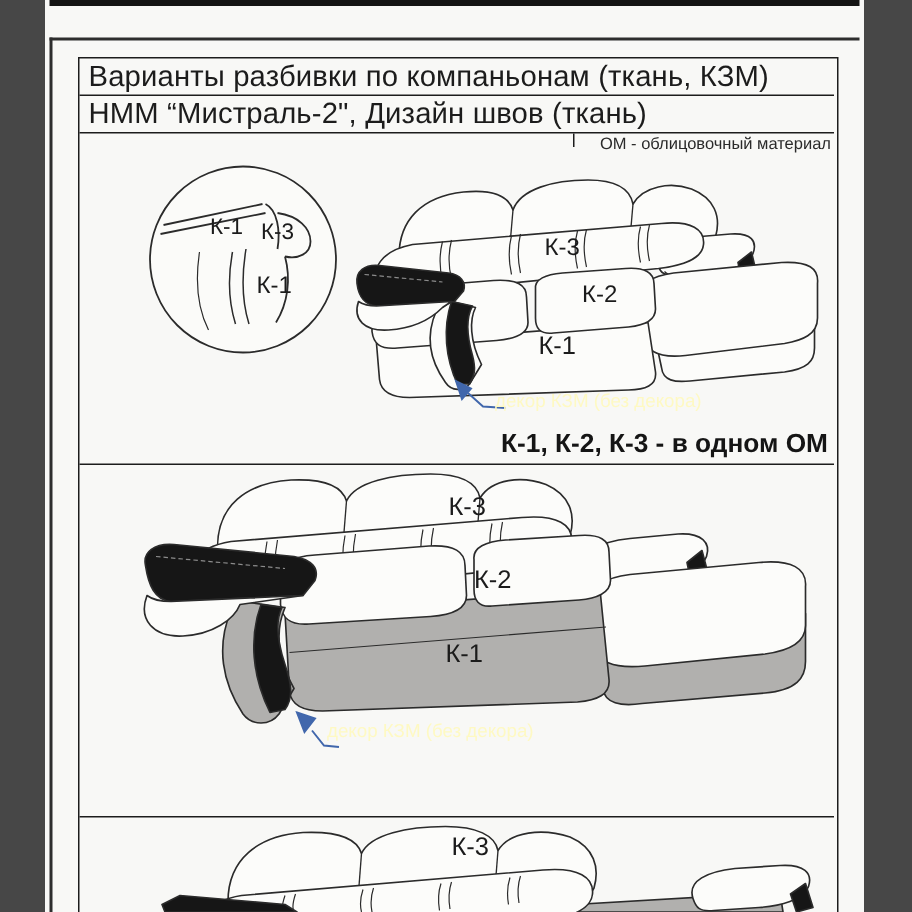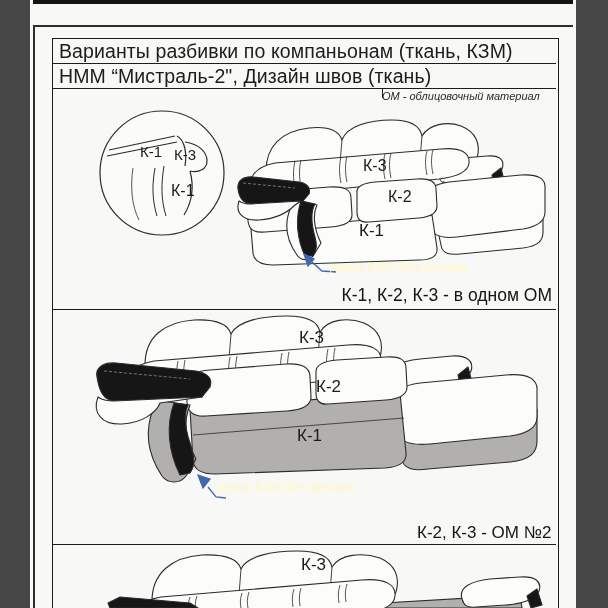--- a/index.html
+++ b/index.html
@@ -8,22 +8,22 @@
   .abs{position:absolute;}
   .sheet{left:30px;top:0;width:546px;height:608px;background:#f8f8f6;}
   .topbar{left:33px;top:0;width:540px;height:4px;background:#141414;}
   .frame-top{left:33px;top:25px;width:540px;height:0;border-top:2.5px solid #2e2e2e;}
   .frame-left{left:33px;top:25px;width:0;height:583px;border-left:2px solid #2e2e2e;}
   .tbl{left:52px;top:38px;width:505px;height:575px;border:1.6px solid #1c1c1c;background:transparent;}
   .hdiv{left:53px;width:503px;height:0;border-top:1.6px solid #1c1c1c;}
   .vtick{left:382px;top:89px;width:0;height:9px;border-left:1.3px solid #1c1c1c;}
   .hdr{left:59px;width:494px;height:24px;font-size:19.5px;letter-spacing:.1px;
        white-space:nowrap;line-height:24px;}
-  .note{left:382px;top:90px;width:172px;font-size:11px;color:#2a2a2a;font-style:italic;}
-  .cap{white-space:nowrap;font-size:17px;color:#151515;}
+  .note{left:382px;top:90px;width:172px;font-size:11px;text-align:right;color:#2a2a2a;}
+  .cap{white-space:nowrap;font-size:17px;color:#151515;font-weight:bold;}
   .klabel{white-space:nowrap;color:#1b1b1b;}
   .blue{white-space:nowrap;font-size:12.5px;color:#fef9c3;}
   svg{display:block;}
 </style>
 </head>
 <body>
 
 <div class="stage">
 
   <div class="abs sheet"></div>
@@ -150,21 +150,20 @@
     <g stroke="#4167ac" fill="#4167ac" stroke-width="1.3">
       <path d="M 118,174 L 126,184 L 136,185" fill="none"></path>
       <path d="M 108,162 L 120,166 L 113,175 Z"></path>
     </g>
   </svg>
 
   <div class="abs klabel" style="left:299px;top:328px;font-size:17px">К-3</div>
   <div class="abs klabel" style="left:316px;top:377px;font-size:17px">К-2</div>
   <div class="abs klabel" style="left:297px;top:426px;font-size:17px">К-1</div>
   <div class="abs blue" style="left:218px;top:480px">декор КЗМ (без декора)</div>
-  <div class="abs cap" style="left:417px;top:523px">К-2, К-3 - ОМ №2</div>
 
   <svg class="abs" style="left:90px;top:547px" width="465" height="61" viewBox="0 0 465 61">
     <g stroke="#2b2b2b" stroke-width="1.1" fill="#fcfcfa" stroke-linejoin="round">
 
       <path d="M 276,57 L 430,48 L 432,61 L 278,61 Z" fill="#b1b0ae"></path>
 
       <path d="M 62,54 C 62,26 82,10 112,8 C 136,7 148,12 151,22 C 157,9 182,4 207,4 C 228,4 240,10 242,20 C 250,7 272,5 290,11 C 306,18 310,31 306,45 L 299,57 L 65,61 Z"></path>
       <path d="M 151,22 L 149,48" fill="none" stroke-width="0.9"></path>
       <path d="M 242,20 L 240,45" fill="none" stroke-width="0.9"></path>
 

